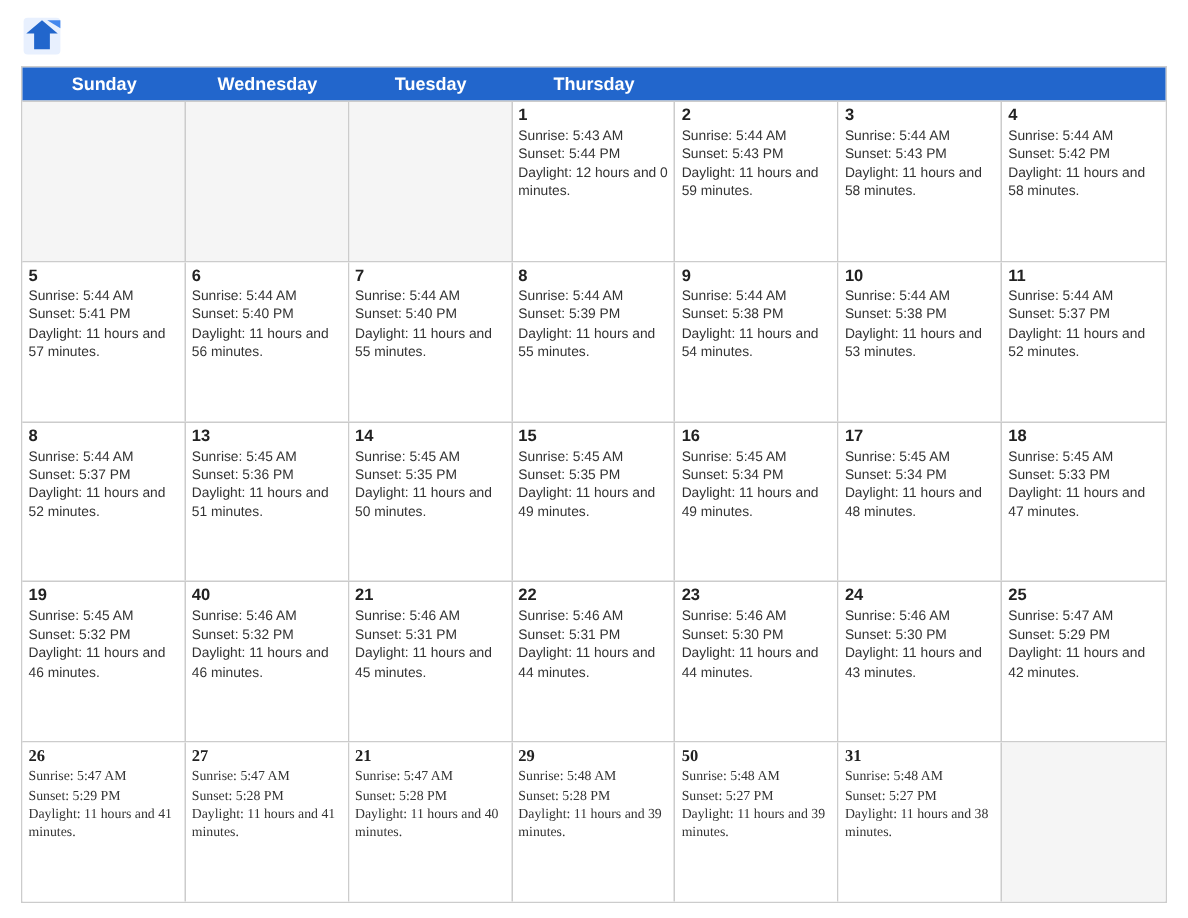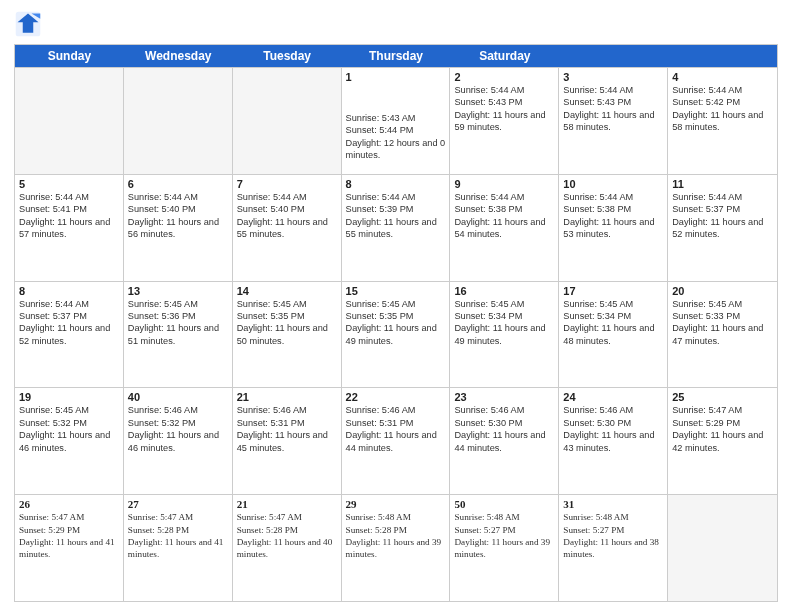--- a/index.html
+++ b/index.html
@@ -141,30 +141,29 @@
       <div class="title-location"></div>
     </div>
   </div>
 
   <div class="calendar">
     <div class="cal-header">
     <div class="cal-header-cell">Sunday</div>
         <div class="cal-header-cell">Wednesday</div>
         <div class="cal-header-cell">Tuesday</div>
         <div class="cal-header-cell">Thursday</div>
-        <div class="cal-header-cell">Saturday</div>
       </div>
     <div class="cal-body">
     <div class="cal-row">
           <div class="cal-cell empty"></div>
           <div class="cal-cell empty"></div>
           <div class="cal-cell empty"></div>
           <div class="cal-cell">
             <div class="cell-date">1</div>
-            <div class="cell-info" style="white-space: pre-line; margin-top: 28px;">Sunrise: 5:43 AM
+            <div class="cell-info" style="white-space: pre-line;">Sunrise: 5:43 AM
 Sunset: 5:44 PM
 Daylight: 12 hours and 0 minutes.</div>
           </div>
           <div class="cal-cell">
             <div class="cell-date">2</div>
             <div class="cell-info" style="white-space: pre-line;">Sunrise: 5:44 AM
 Sunset: 5:43 PM
 Daylight: 11 hours and 59 minutes.</div>
           </div>
           <div class="cal-cell">
@@ -255,21 +254,21 @@
 Sunset: 5:34 PM
 Daylight: 11 hours and 49 minutes.</div>
           </div>
           <div class="cal-cell">
             <div class="cell-date">17</div>
             <div class="cell-info" style="white-space: pre-line;">Sunrise: 5:45 AM
 Sunset: 5:34 PM
 Daylight: 11 hours and 48 minutes.</div>
           </div>
           <div class="cal-cell">
-            <div class="cell-date">20</div>
+            <div class="cell-date">18</div>
             <div class="cell-info" style="white-space: pre-line;">Sunrise: 5:45 AM
 Sunset: 5:33 PM
 Daylight: 11 hours and 47 minutes.</div>
           </div>
         </div>
         <div class="cal-row">
           <div class="cal-cell">
             <div class="cell-date">19</div>
             <div class="cell-info" style="white-space: pre-line;">Sunrise: 5:45 AM
 Sunset: 5:32 PM

